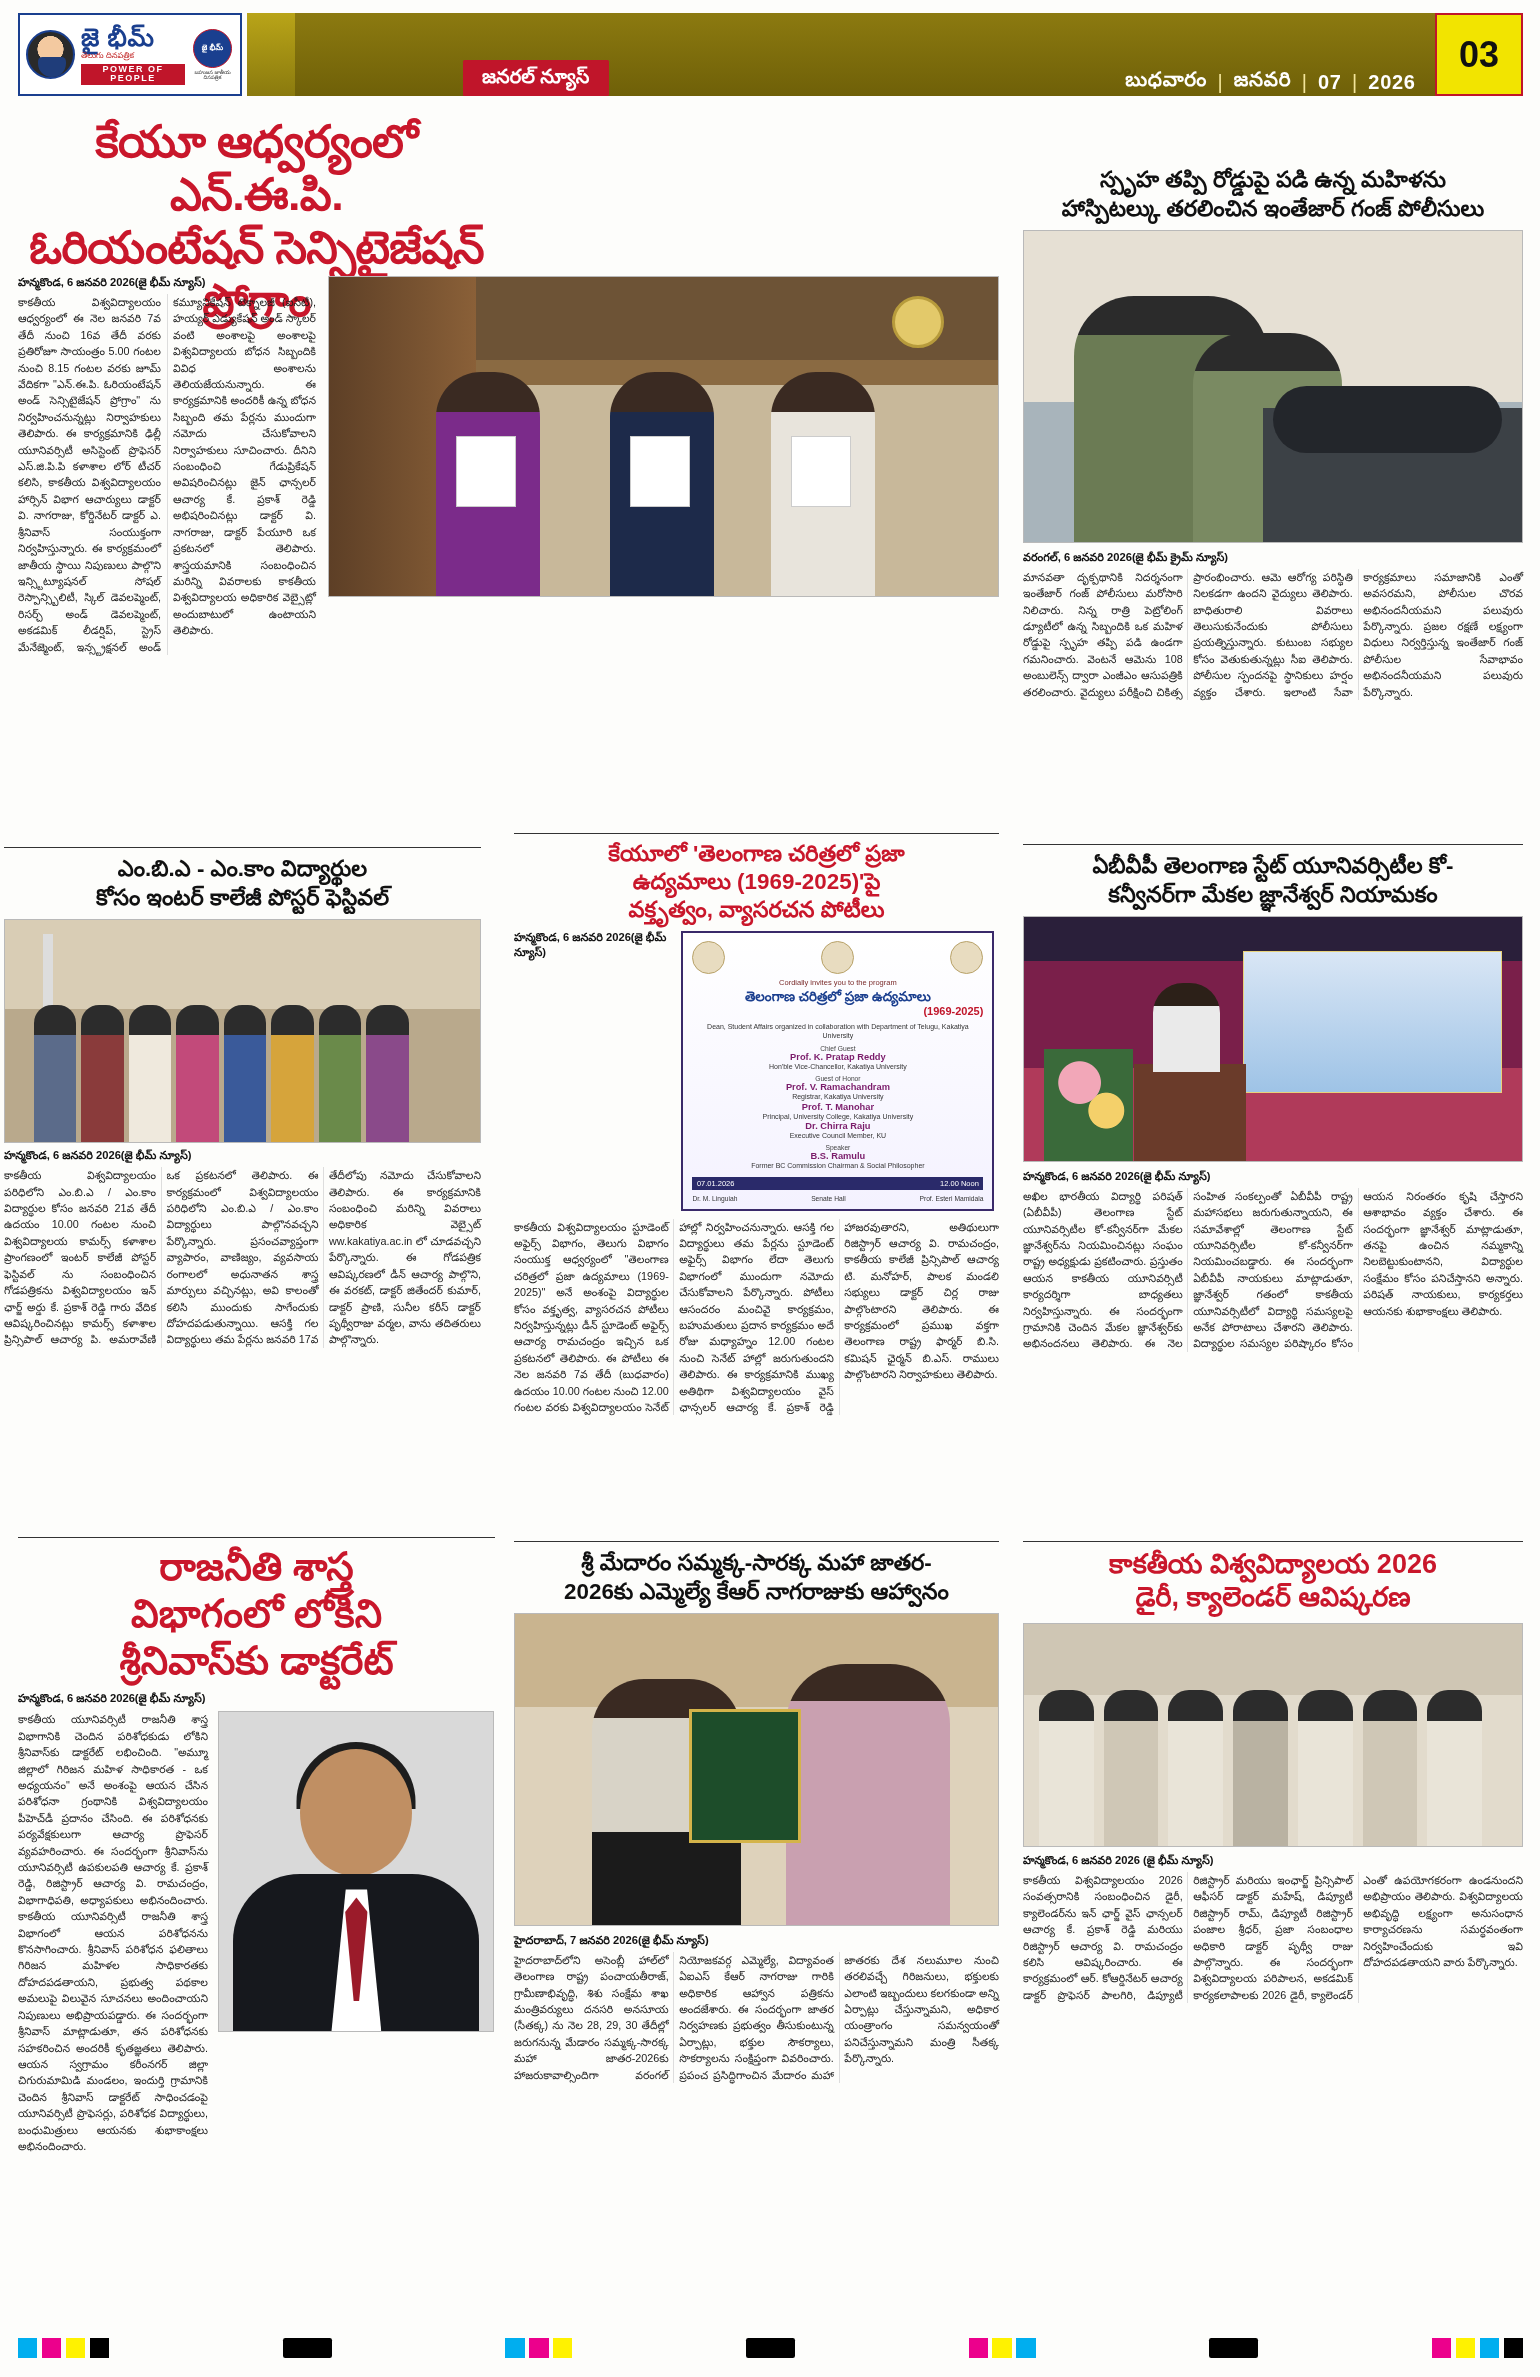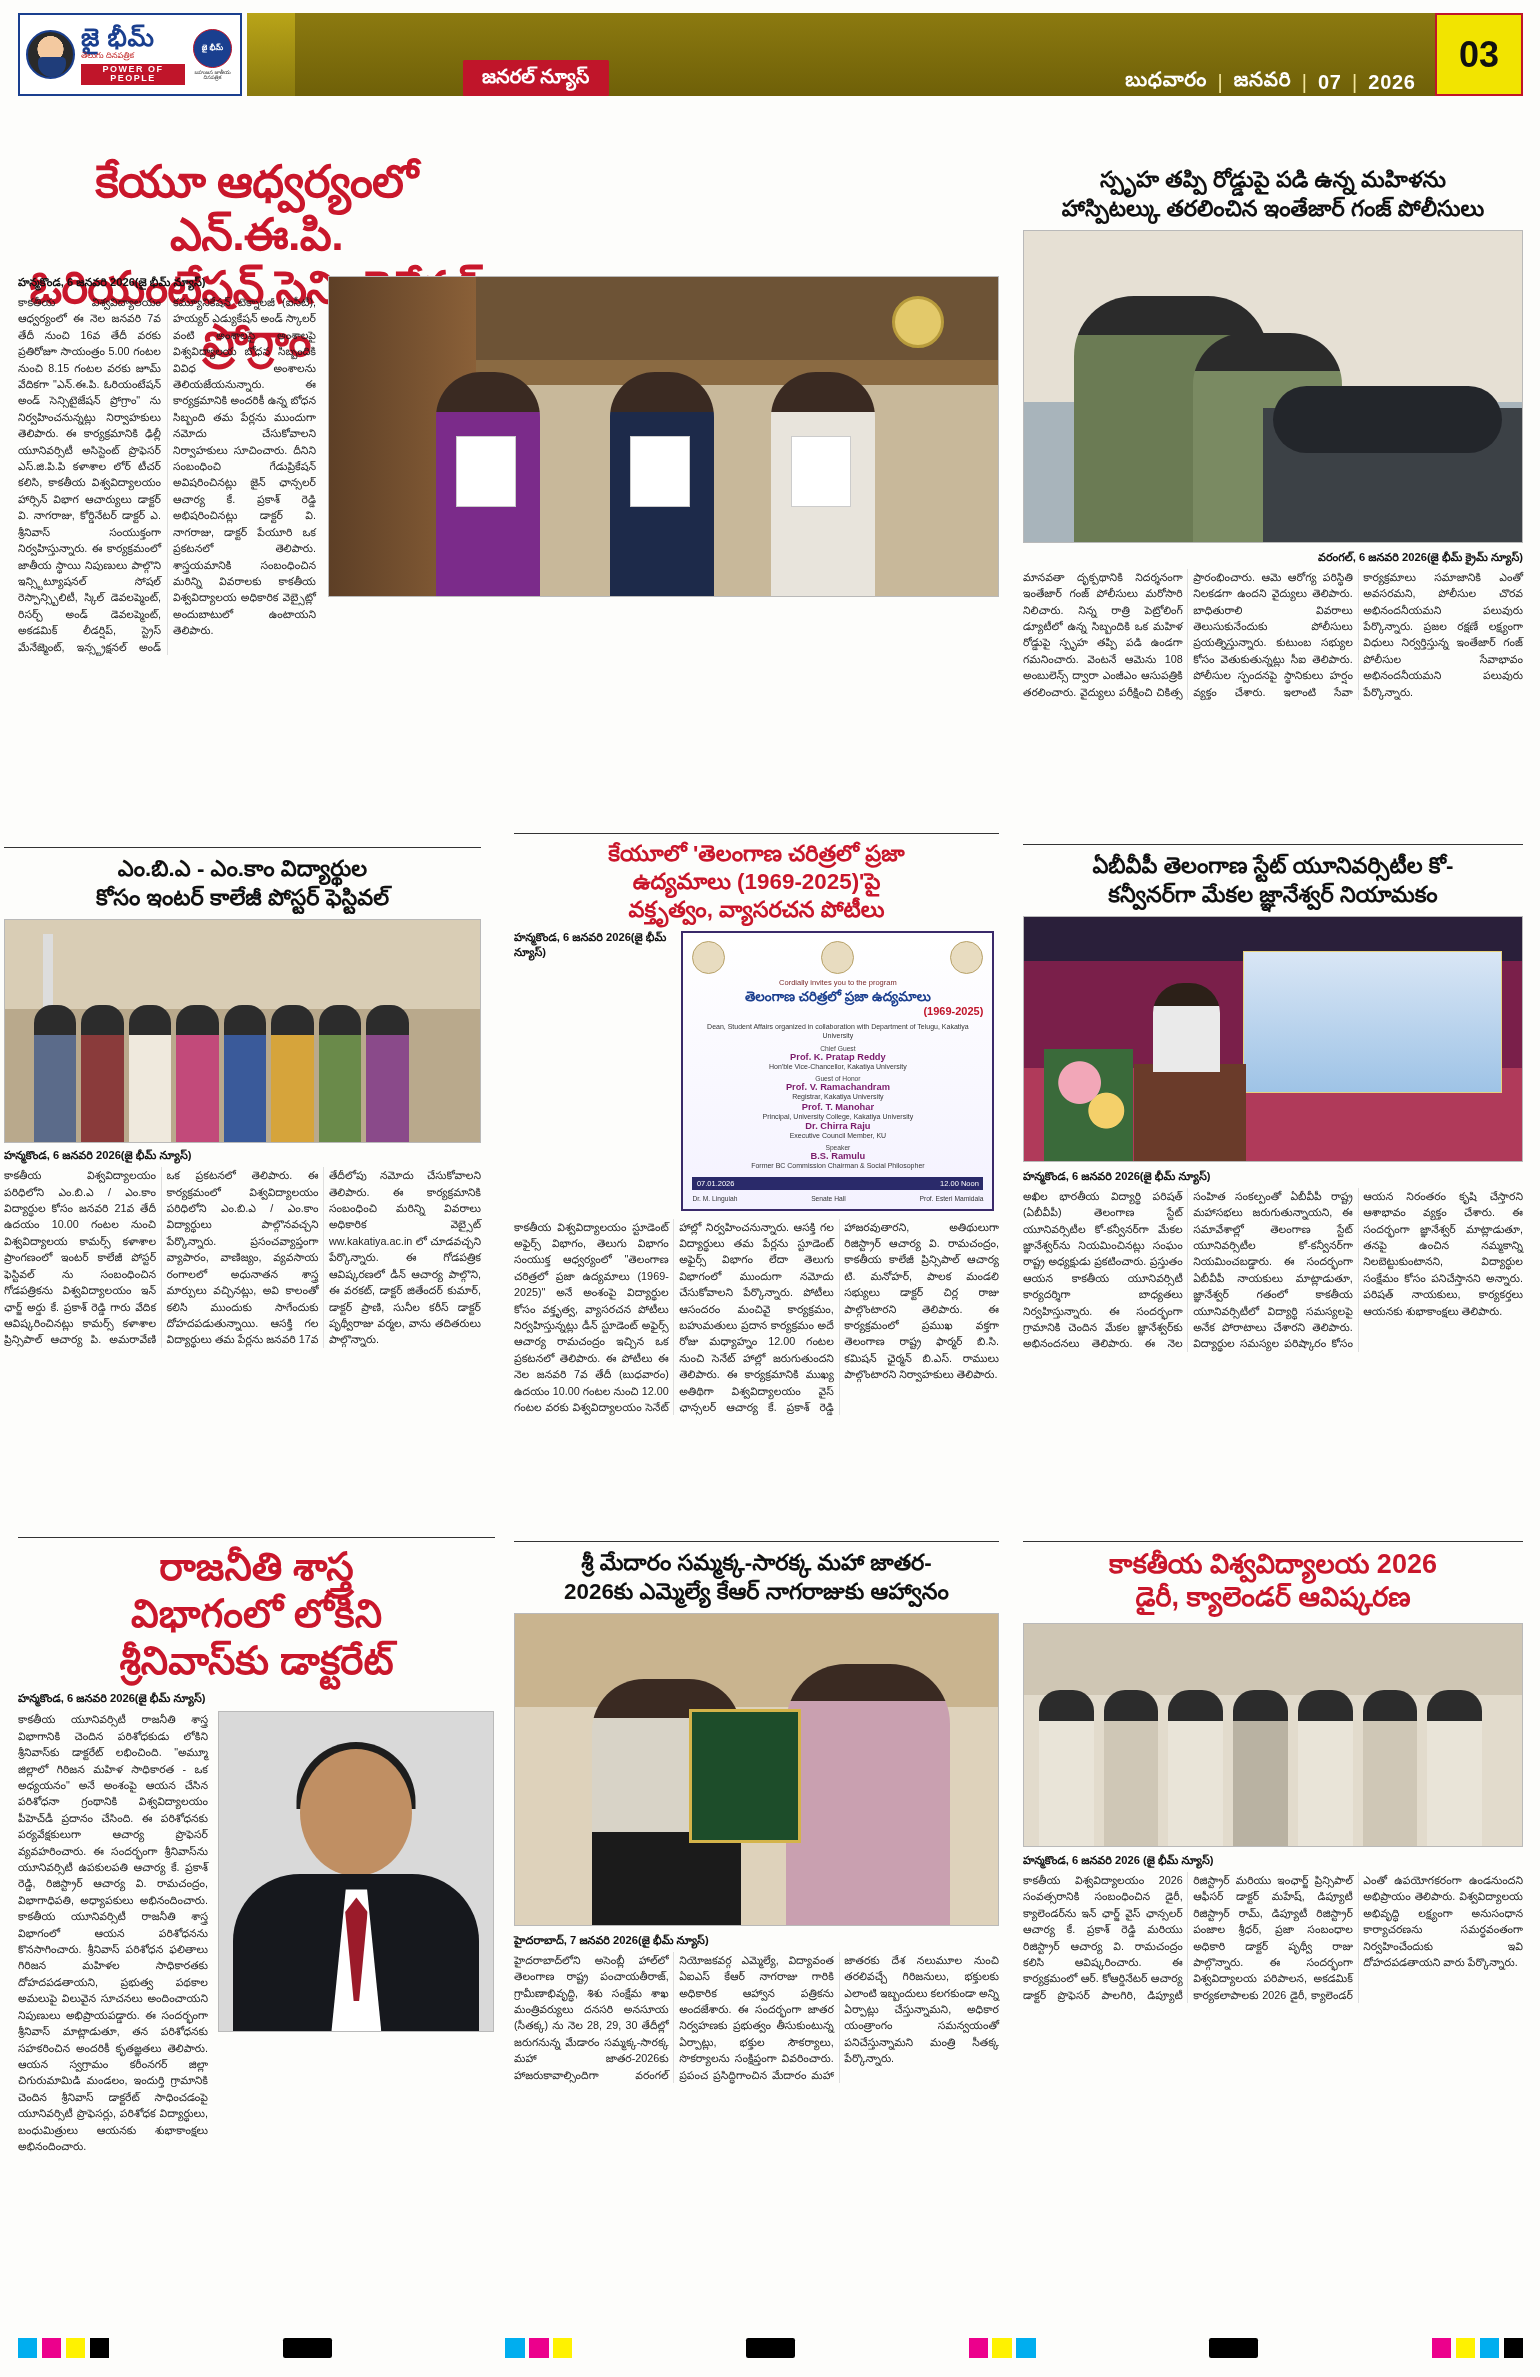--- a/index.html
+++ b/index.html
@@ -112,21 +112,20 @@
     border: 2.2px solid #c0152a;
   }
 
   
   .content {
     position: absolute;
     left: 18px; right: 18px; top: 112px; bottom: 75px;
     display: grid;
     grid-template-columns: 477px 492px 1fr;
     gap: 28px;
-    margin-top: 40px;
   }
   .col { position: relative; }
   .col > * { margin-bottom: 10.4px; }
 
   
   .mega-head {
     font-size: 45px;
     line-height: 1.18;
     font-weight: bold;
     color: #c9172b;
@@ -369,21 +368,21 @@
     <div class="head-black">
       <span>స్పృహ తప్పి రోడ్డుపై పడి ఉన్న మహిళను</span><br>
       <span>హాస్పిటల్కు తరలించిన ఇంతేజార్ గంజ్ పోలీసులు</span>
     </div>
     <div class="photo ph-hosp">
       <div class="cop"></div>
       <div class="cop2"></div>
       <div class="bed"></div>
       <div class="patient"></div>
     </div>
-    <div class="byline" style="margin-top:7.5px;text-align:right;">వరంగల్, 6 జనవరి 2026(జై భీమ్ క్రైమ్ న్యూస్)</div>
+    <div class="byline" style="margin-top:7.5px;">వరంగల్, 6 జనవరి 2026(జై భీమ్ క్రైమ్ న్యూస్)</div>
     <div class="body cols3">మానవతా దృక్పథానికి నిదర్శనంగా ఇంతేజార్ గంజ్ పోలీసులు మరోసారి నిలిచారు. నిన్న రాత్రి పెట్రోలింగ్ డ్యూటీలో ఉన్న సిబ్బందికి ఒక మహిళ రోడ్డుపై స్పృహ తప్పి పడి ఉండగా గమనించారు. వెంటనే ఆమెను 108 అంబులెన్స్ ద్వారా ఎంజీఎం ఆసుపత్రికి తరలించారు. వైద్యులు పరీక్షించి చికిత్స ప్రారంభించారు. ఆమె ఆరోగ్య పరిస్థితి నిలకడగా ఉందని వైద్యులు తెలిపారు. బాధితురాలి వివరాలు తెలుసుకునేందుకు పోలీసులు ప్రయత్నిస్తున్నారు. కుటుంబ సభ్యుల కోసం వెతుకుతున్నట్లు సీఐ తెలిపారు. పోలీసుల స్పందనపై స్థానికులు హర్షం వ్యక్తం చేశారు. ఇలాంటి సేవా కార్యక్రమాలు సమాజానికి ఎంతో అవసరమని, పోలీసుల చొరవ అభినందనీయమని పలువురు పేర్కొన్నారు. ప్రజల రక్షణే లక్ష్యంగా విధులు నిర్వర్తిస్తున్న ఇంతేజార్ గంజ్ పోలీసుల సేవాభావం అభినందనీయమని పలువురు పేర్కొన్నారు.</div>
   </div>
 
   <div style="position:absolute; left:4px; top:842px; width:477px;">
     <div class="head-black divider-top">
       <span>ఎం.బి.ఎ - ఎం.కాం విద్యార్థుల</span><br>
       <span>కోసం ఇంటర్ కాలేజీ పోస్టర్ ఫెస్టివల్</span>
     </div>
     <div class="photo ph-group">
       <div class="flag"></div>

